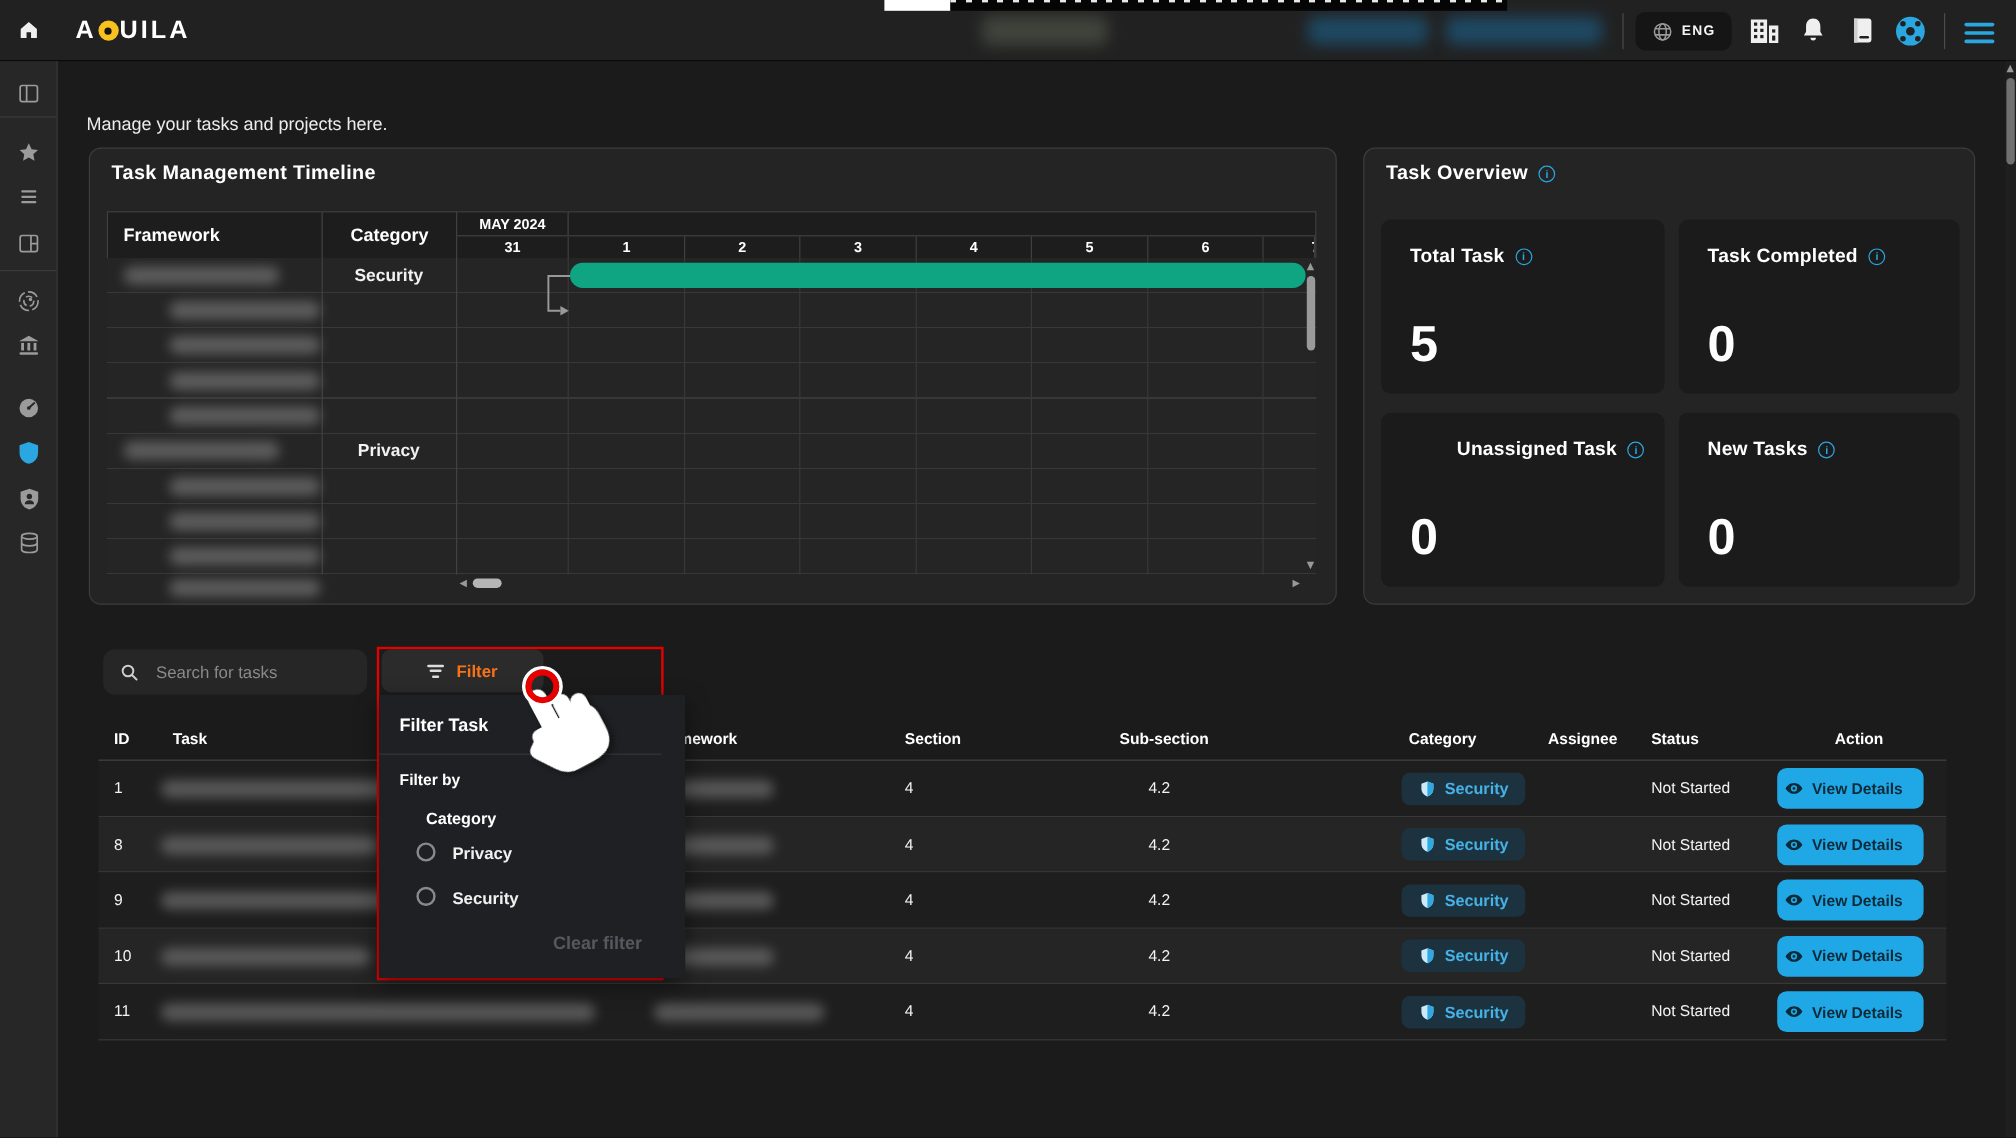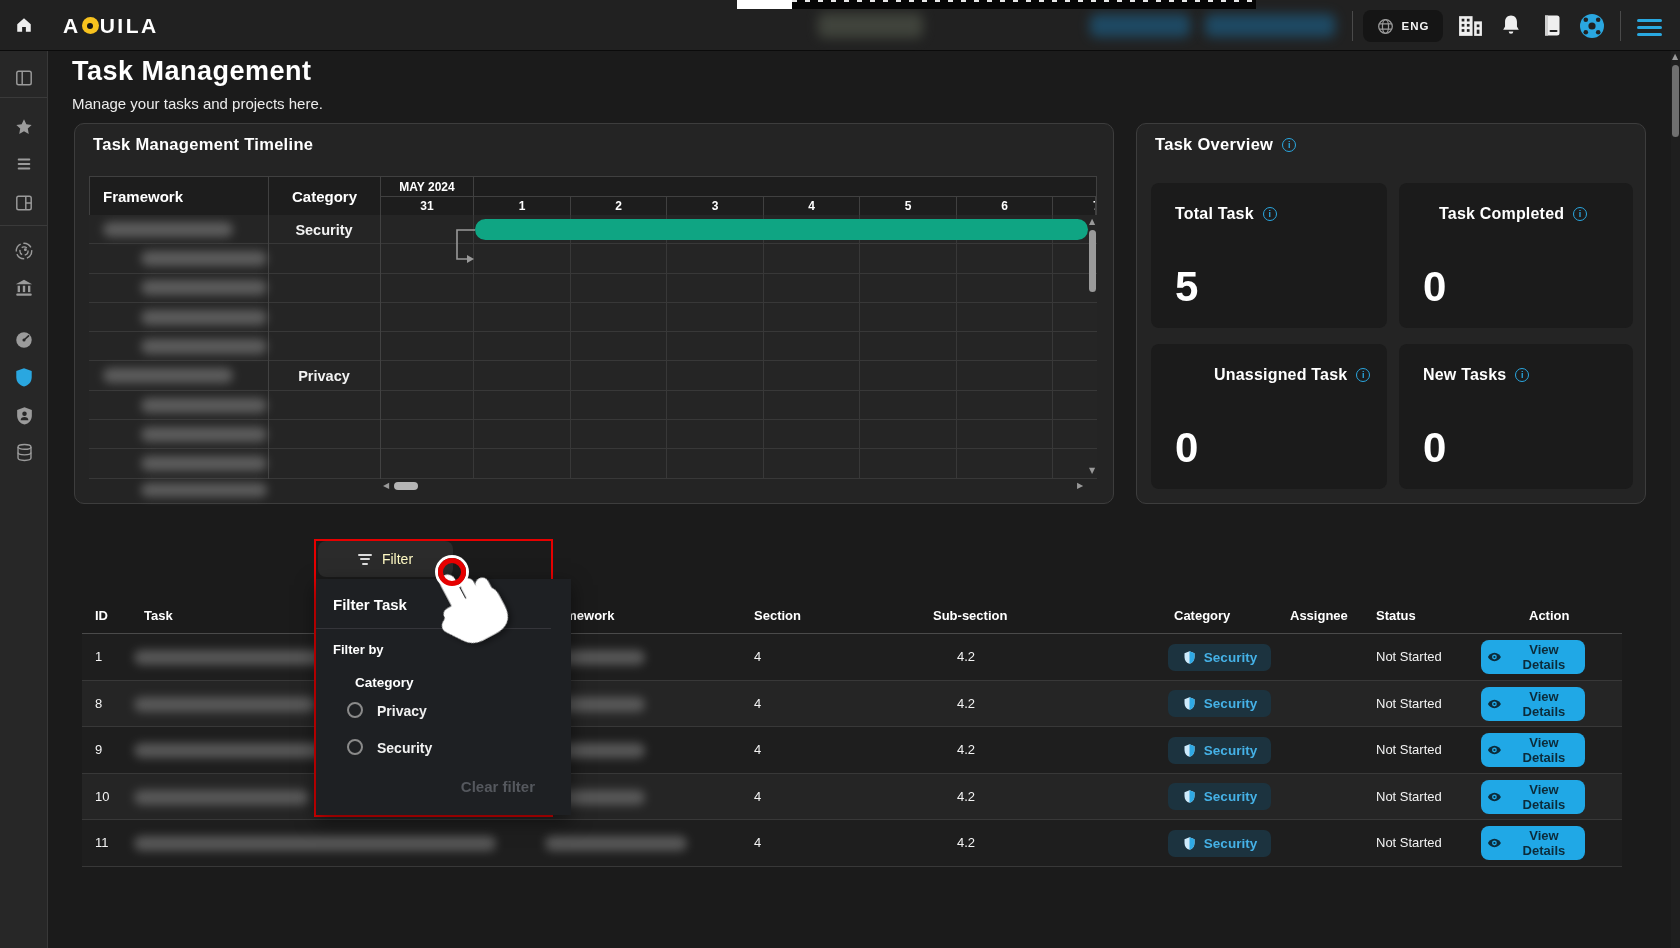--- a/index.html
+++ b/index.html
@@ -52,21 +52,21 @@
 
   
   .card{background:#1b1b1b;border-radius:8px;box-sizing:border-box;}
   .card-label{font-size:16px;font-weight:700;letter-spacing:.2px;display:flex;align-items:center;gap:9px;}
   .card-value{font-size:42px;font-weight:700;}
 
   
   .search-box{background:#262626;border-radius:10px;display:flex;align-items:center;gap:12px;padding:0 14px;box-sizing:border-box;}
   .search-box input{background:transparent;border:none;outline:none;color:#ddd;font-size:14px;font-family:inherit;width:160px;}
   .search-box input::placeholder{color:#8a8a8a;}
-  .filter-btn{background:#2b2b2b;border-radius:8px;display:flex;align-items:center;justify-content:center;gap:10px;font-size:14px;font-weight:400;color:#fef9c3;}
+  .filter-btn{background:#2b2b2b;border-radius:8px;display:flex;align-items:center;justify-content:center;gap:10px;font-size:14px;font-weight:700;color:#f97316;}
   .filter-bars span{display:block;height:2px;background:#ddd;border-radius:1px;margin:2.5px auto;}
   .red-box{border:2px solid #e60000;box-sizing:border-box;z-index:40;}
   .dropdown{background:#1e2023;z-index:41;box-shadow:0 6px 18px rgba(0,0,0,.5);padding-left:20px;}
   .dd-title{font-size:15px;font-weight:700;}
   .dd-sub{font-size:13px;font-weight:700;}
   .dd-group{font-size:13.5px;font-weight:700;}
   .dd-divider{position:absolute;left:0;width:235px;height:1px;background:#35353a;}
   .radio{width:16px;height:16px;border:2px solid #8a8a8a;border-radius:50%;box-sizing:border-box;}
   .dd-option{font-size:14px;font-weight:600;color:#f0f0f0;}
   .dd-clear{font-size:15px;font-weight:700;color:#55585e;text-align:right;}
@@ -76,21 +76,21 @@
   .hand{z-index:45;filter:drop-shadow(2px 3px 3px rgba(0,0,0,.45));}
 
   
   .th{font-size:13px;font-weight:700;color:#fff;}
   .trow{position:absolute;left:82px;width:1540px;height:46.5px;border-bottom:1px solid #383838;box-sizing:border-box;}
   .trow.odd{background:#1e1e1e;}
   .trow.even{background:#252525;}
   .td{position:absolute;top:0;height:100%;display:flex;align-items:center;font-size:13px;color:#f3f3f3;}
   .badge{position:absolute;left:1086px;top:9.5px;width:103px;height:27px;background:#1c333f;border-radius:7px;display:flex;align-items:center;justify-content:center;gap:7px;}
   .badge span{font-size:13.5px;font-weight:600;color:#45b1e6;}
-  .viewbtn{position:absolute;left:1399px;top:6px;width:104px;height:34px;background:#20a8e6;border:none;border-radius:8px;display:flex;align-items:center;justify-content:flex-start;gap:7px;cursor:pointer;}
+  .viewbtn{position:absolute;left:1399px;top:6px;width:122px;height:34px;background:#20a8e6;border:none;border-radius:8px;display:flex;align-items:center;justify-content:flex-start;gap:7px;cursor:pointer;}
   .viewbtn span{font-size:13px;font-weight:700;color:#0c2b3a;font-family:inherit;}
 
   .page-scrollbar{background:#1f1f1f;}
 </style>
 </head>
 <body>
 
 <div id="app">
 
   <div class="abs navbar">
@@ -252,21 +252,20 @@
       <svg width="19" height="19" viewBox="0 0 22 22">
           <g fill="none" stroke="#9b9b9b" stroke-width="1.6">
             <ellipse cx="11" cy="4.5" rx="7.5" ry="2.8"></ellipse>
             <path d="M3.5 4.5 V17.5 C3.5 19 6.9 20.2 11 20.2 C15.1 20.2 18.5 19 18.5 17.5 V4.5"></path>
             <path d="M3.5 11 C3.5 12.5 6.9 13.7 11 13.7 C15.1 13.7 18.5 12.5 18.5 11"></path>
           </g>
         </svg>
     </div>
   </div>
 
-  <div class="abs page-title" style="left:72px;top:56px;">Task Management</div>
   <div class="abs page-sub" style="left:72px;top:95px;">Manage your tasks and projects here.</div>
 
   <div class="abs panel" style="left:74px;top:123px;width:1040px;height:381px;">
     <div class="abs panel-title" style="left:18px;top:11px;">Task Management Timeline</div>
 
     <div class="abs g-head" style="left:14px;top:52px;width:180px;height:40px;display:flex;align-items:center;padding-left:13px;font-size:15px;">Framework</div>
     <div class="abs g-head" style="left:193px;top:52px;width:113px;height:40px;display:flex;align-items:center;justify-content:center;font-size:15px;">Category</div>
     <div class="abs g-head" style="left:305px;top:52px;width:94px;height:21px;display:flex;align-items:center;justify-content:center;font-size:12px;">MAY 2024</div>
     <div class="abs g-head" style="left:398px;top:52px;width:624px;height:21px;"></div>
 
@@ -337,21 +336,21 @@
     </div>
 
     <div class="abs card" style="left:14px;top:59px;width:236px;height:145px;">
       <div class="abs card-label" style="left:24px;top:22px;">
           <span>Total Task</span>
           <span class="info-i">i</span>
         </div>
       <div class="abs card-value" style="left:24px;top:80px;">5</div>
     </div>
     <div class="abs card" style="left:262px;top:59px;width:234px;height:145px;">
-      <div class="abs card-label" style="left:40px;top:22px;justify-content:flex-end;">
+      <div class="abs card-label" style="left:24px;top:22px;justify-content:flex-end;">
           <span>Task Completed</span>
           <span class="info-i">i</span>
         </div>
       <div class="abs card-value" style="left:24px;top:80px;">0</div>
     </div>
     <div class="abs card" style="left:14px;top:220px;width:236px;height:145px;">
       <div class="abs card-label" style="left:24px;top:22px;margin-left:39px;">
           <span>Unassigned Task</span>
           <span class="info-i">i</span>
         </div>
@@ -359,20 +358,29 @@
     </div>
     <div class="abs card" style="left:262px;top:220px;width:234px;height:145px;">
       <div class="abs card-label" style="left:24px;top:22px;">
           <span>New Tasks</span>
           <span class="info-i">i</span>
         </div>
       <div class="abs card-value" style="left:24px;top:80px;">0</div>
     </div>
   </div>
 
+  <div class="abs search-box" style="left:86px;top:541px;width:220px;height:38px;">
+    <svg width="17" height="17" viewBox="0 0 18 18">
+        <g fill="none" stroke="#cfcfcf" stroke-width="1.8" stroke-linecap="round">
+          <circle cx="7.5" cy="7.5" r="5"></circle>
+          <path d="M11.5 11.5 L15.5 15.5"></path>
+        </g>
+      </svg>
+    <input type="text" placeholder="Search for tasks" style="">
+  </div>
 
   <div class="abs red-box" style="left:314px;top:539px;width:239px;height:278px;"></div>
 
   <button class="abs filter-btn" style="left:318px;top:541px;width:135px;height:36px;border:none;cursor:pointer;z-index:41;font-family:inherit;">
     <span class="filter-bars">
         <span style="width:14px;"></span>
         <span style="width:10px;"></span>
         <span style="width:6px;"></span>
       </span>
     <span>Filter</span>

